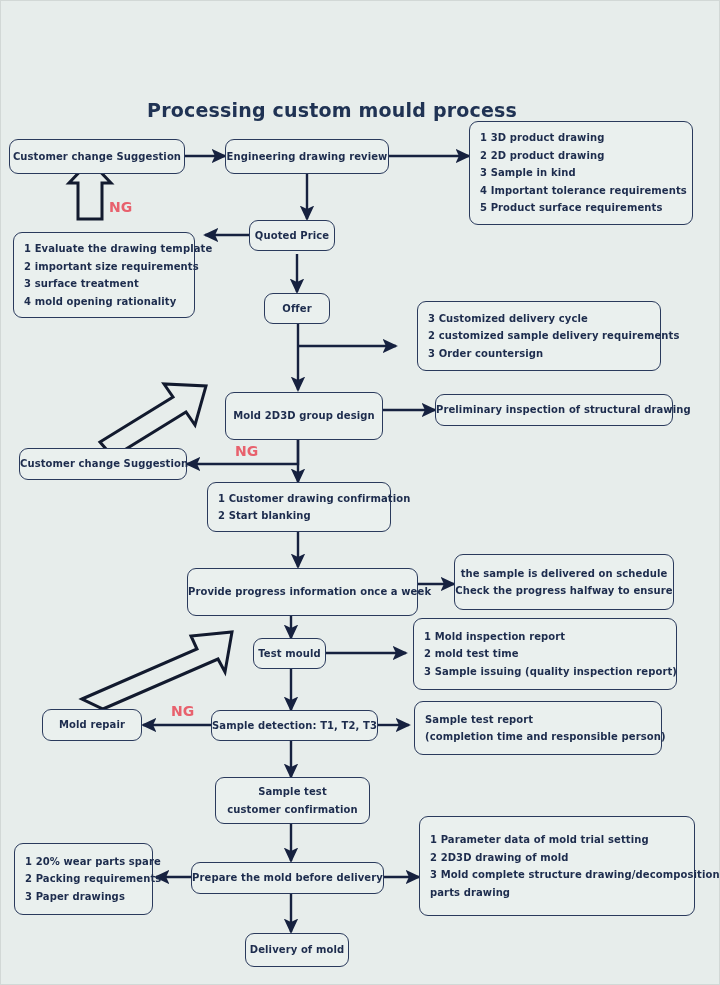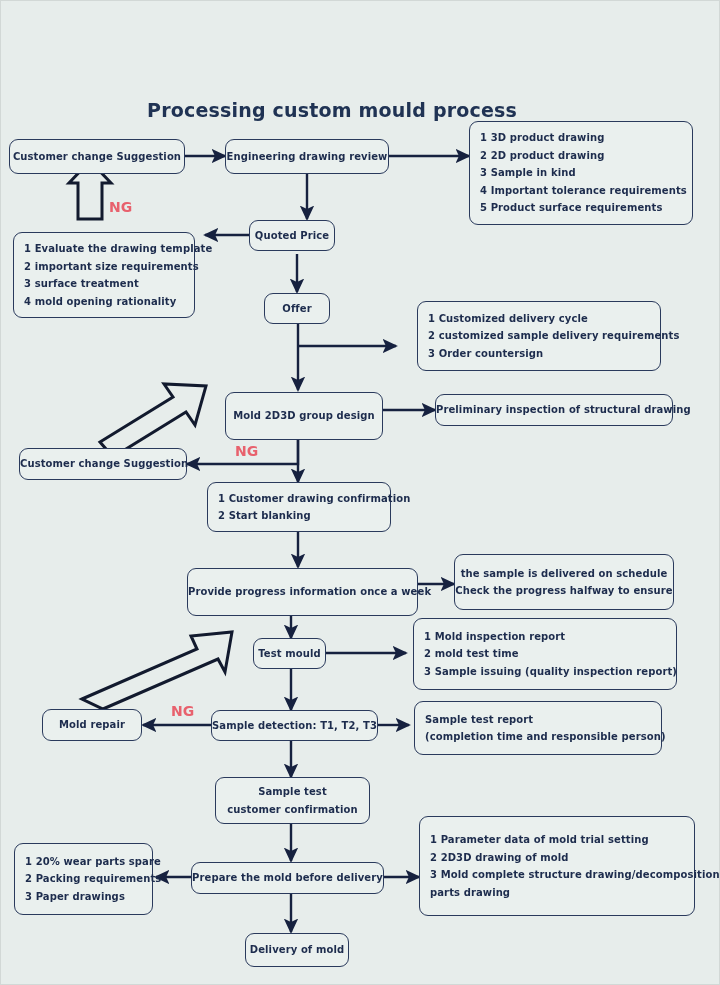--- a/index.html
+++ b/index.html
@@ -150,21 +150,21 @@
 
     <div class="node center" style="left:248px;top:219px;width:86px;height:31px;">
       <div class="ln">Quoted Price</div>
     </div>
 
     <div class="node center" style="left:263px;top:292px;width:66px;height:31px;">
       <div class="ln">Offer</div>
     </div>
 
     <div class="node list" style="left:416px;top:300px;width:244px;height:70px;">
-      <div class="ln">1 Customized delivery cycle</div>
+      <div class="ln">3 Customized delivery cycle</div>
       <div class="ln">2 customized sample delivery requirements</div>
       <div class="ln">3 Order countersign</div>
     </div>
 
     <div class="node center" style="left:224px;top:391px;width:158px;height:48px;">
       <div class="ln">Mold 2D3D group design</div>
     </div>
 
     <div class="node center" style="left:434px;top:393px;width:238px;height:32px;">
       <div class="ln">Preliminary inspection of structural drawing</div>

